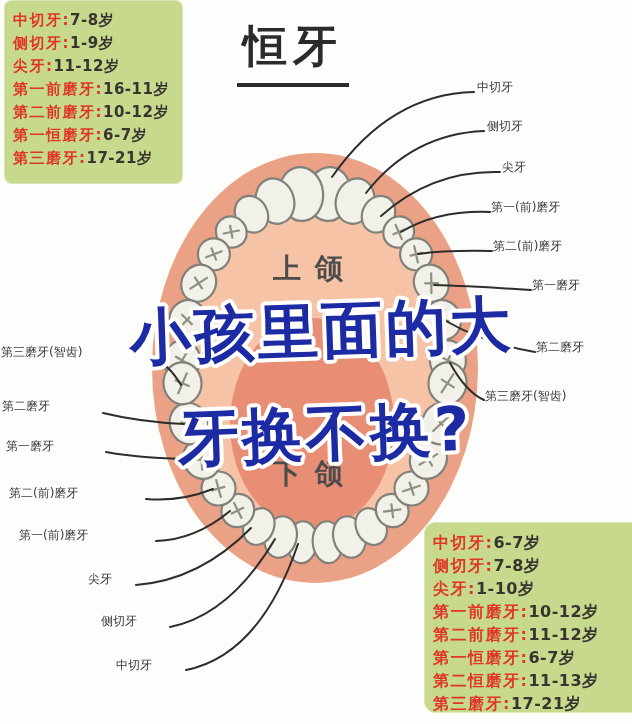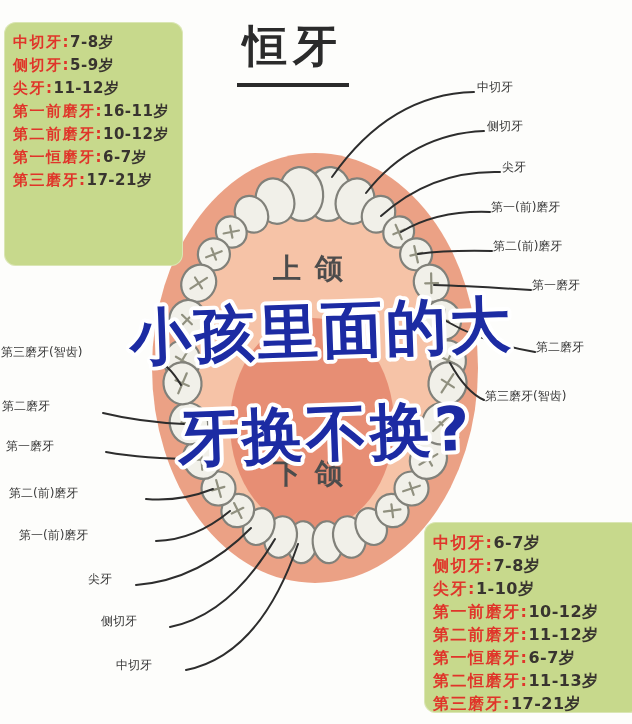--- a/index.html
+++ b/index.html
@@ -26,21 +26,21 @@
   
   .side-label{
     position:absolute;font-size:12px;color:#3a3a3a;white-space:nowrap;
     line-height:1.1;
   }
   
   .green-box{
     position:absolute;background:#c7d98c;border-radius:12px;
     padding:9px 7px 8px 9px;box-shadow:0 0 0 1px rgba(255,255,255,.35) inset;
   }
-  .box-upper{left:4px;top:22px;width:179px;height:244px;}
+  .box-upper{left:4px;top:0;width:179px;height:184px;border-radius:8px;}
   .box-lower{left:424px;top:522px;width:217px;height:191px;}
   .gb-row{white-space:nowrap;line-height:23px;font-weight:bold;}
   .box-upper .gb-row{font-size:15px;}
   .box-lower .gb-row{font-size:16px;}
   .gb-name{color:#e0352a;letter-spacing:1.5px;}
   .gb-age{color:#38342f;letter-spacing:.5px;}
   
   .layer{position:absolute;left:0;top:0;}
   .headline-svg text{
     font-family:"DejaVu Sans",sans-serif;
@@ -218,21 +218,21 @@
       <div class="side-label" style="left: 9px; top: 487px;">第二(前)磨牙</div>
       <div class="side-label" style="left: 19px; top: 529px;">第一(前)磨牙</div>
       <div class="side-label" style="left: 88px; top: 573px;">尖牙</div>
       <div class="side-label" style="left: 101px; top: 615px;">侧切牙</div>
       <div class="side-label" style="left: 116px; top: 659px;">中切牙</div>
     </div>
 
   <div class="green-box box-upper">
     <div id="upper-rows">
         <div class="gb-row"><span class="gb-name">中切牙:</span><span class="gb-age">7-8岁</span></div>
-        <div class="gb-row"><span class="gb-name">侧切牙:</span><span class="gb-age">5-9岁</span></div>
+        <div class="gb-row"><span class="gb-name">侧切牙:</span><span class="gb-age">1-9岁</span></div>
         <div class="gb-row"><span class="gb-name">尖牙:</span><span class="gb-age">11-12岁</span></div>
         <div class="gb-row"><span class="gb-name">第一前磨牙:</span><span class="gb-age">16-11岁</span></div>
         <div class="gb-row"><span class="gb-name">第二前磨牙:</span><span class="gb-age">10-12岁</span></div>
         <div class="gb-row"><span class="gb-name">第一恒磨牙:</span><span class="gb-age">6-7岁</span></div>
         <div class="gb-row"><span class="gb-name">第三磨牙:</span><span class="gb-age">17-21岁</span></div>
       </div>
   </div>
   <div class="green-box box-lower">
     <div id="lower-rows">
         <div class="gb-row"><span class="gb-name">中切牙:</span><span class="gb-age">6-7岁</span></div>

